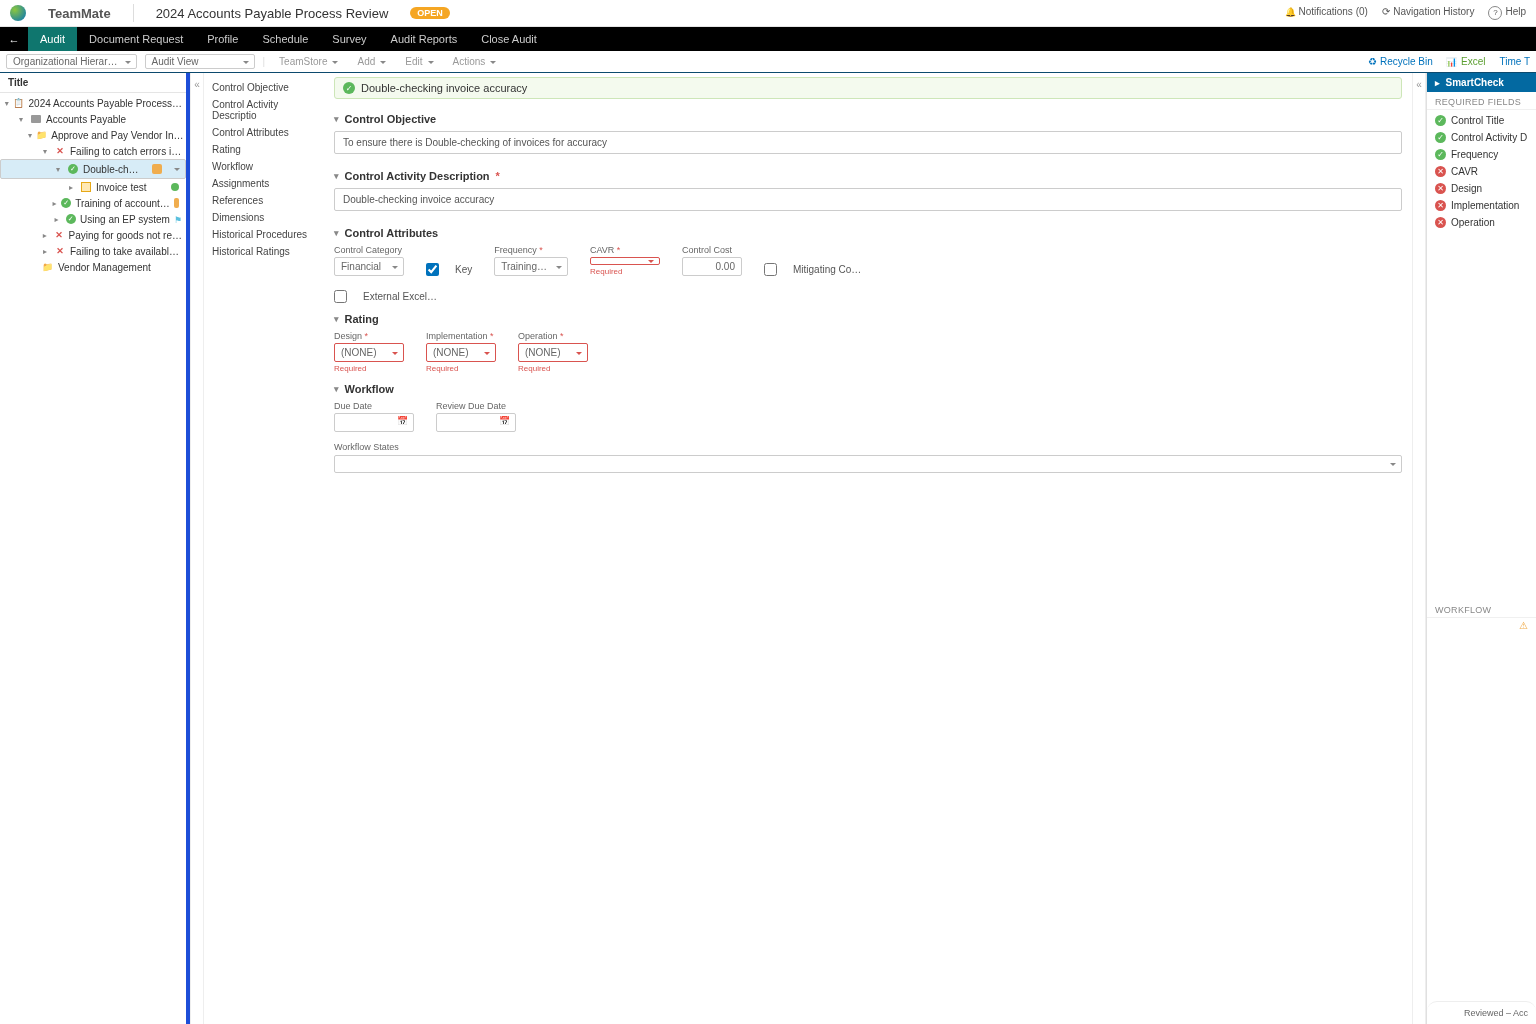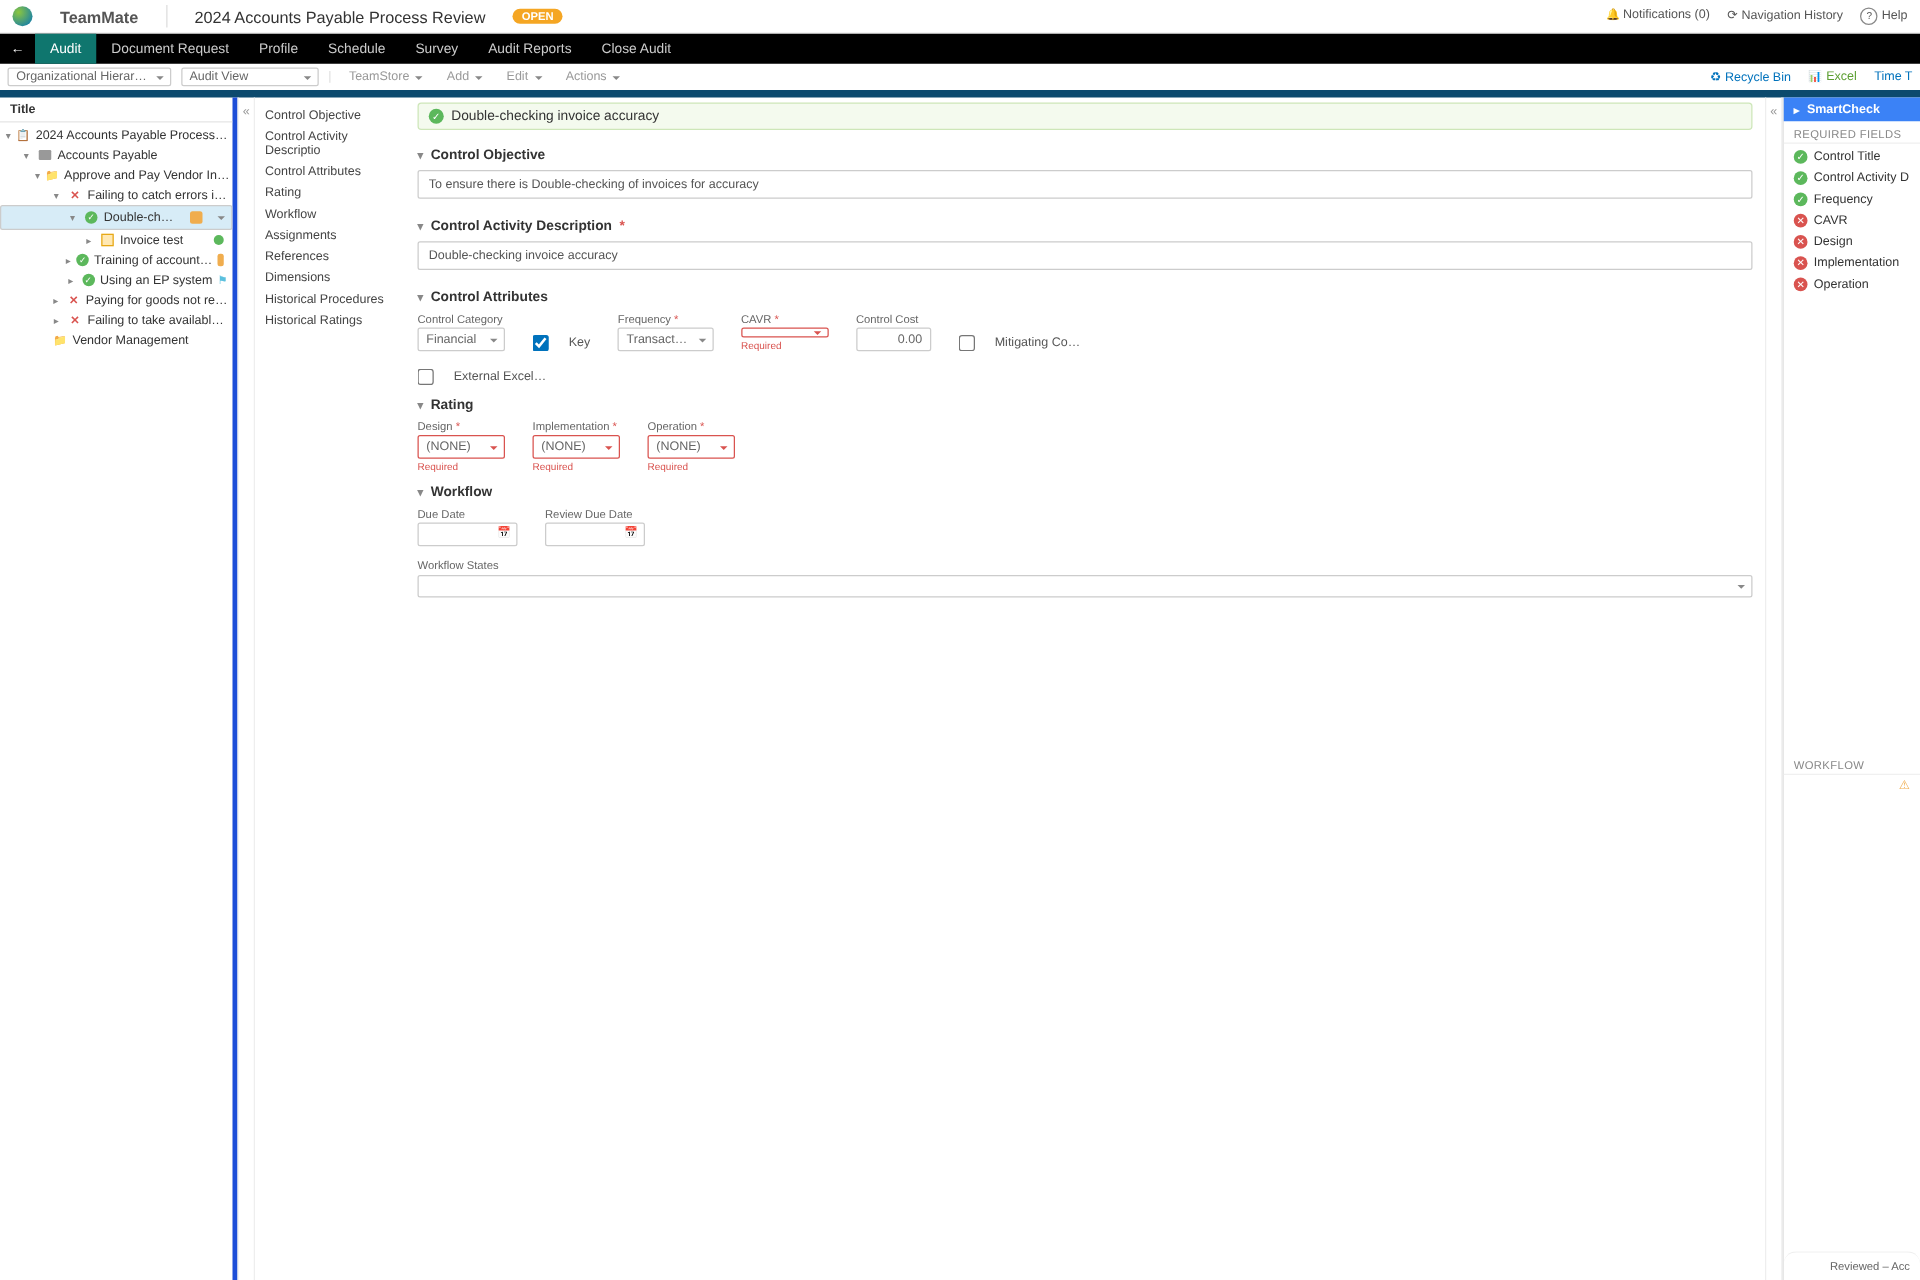--- a/index.html
+++ b/index.html
@@ -20,21 +20,21 @@
 .help::before { content: "?"; display: inline-block; width: 12px; height: 12px; border: 1px solid #888; border-radius: 50%; text-align: center; line-height: 11px; font-size: 8px; margin-right: 3px; }
 
 
 .blackbar { background: #000; color: #fff; display: flex; align-items: center; height: 24px; font-size: 11px; }
 .backbtn { width: 28px; text-align: center; cursor: pointer; }
 .tabs { display: flex; height: 100%; }
 .tab { padding: 0 12px; display: flex; align-items: center; cursor: pointer; color: #ccc; }
 .tab.active { background: #0f766e; color: #fff; }
 
 
-.toolbar { display: flex; align-items: center; border-bottom: 6px solid #0c4a6e; padding: 3px 6px; gap: 8px; font-size: 10px; color: #666; }
+.toolbar { display: flex; align-items: center; border-bottom: 1px solid #0c4a6e; padding: 3px 6px; gap: 8px; font-size: 10px; color: #666; }
 .tb-sel { border: 1px solid #ccc; padding: 1px 18px 1px 6px; border-radius: 2px; position: relative; cursor: pointer; min-width: 110px; }
 .tb-sel::after, .dd::after { content: ""; position: absolute; right: 5px; top: 50%; border: 3px solid transparent; border-top-color: #888; transform: translateY(-1px); }
 .tb-action { cursor: pointer; color: #999; padding: 0 6px; position: relative; }
 .tb-action.dd { padding-right: 16px; }
 .tb-right { margin-left: auto; display: flex; gap: 14px; }
 .tb-link { color: #0072bc; cursor: pointer; }
 .tb-link.green { color: #5b9e30; }
 .tb-link.recycle::before { content: "♻"; margin-right: 3px; }
 .tb-link.excel::before { content: "📊"; margin-right: 3px; font-size: 9px; }
 
@@ -83,21 +83,21 @@
 .sel.err, .field.err .sel { border-color: #d9534f; }
 .sel.err::after { border-top-color: #d9534f; }
 .err-text { color: #d9534f; font-size: 8px; }
 .num { text-align: right; min-width: 60px; padding-right: 6px; }
 .date { min-width: 80px; padding-right: 6px; }
 .date::after { content: "📅"; position: absolute; right: 4px; top: 2px; font-size: 9px; }
 .chk { display: flex; align-items: center; gap: 16px; font-size: 10px; color: #555; }
 .chk input { accent-color: #0072bc; }
 
 .rightpanel { width: 110px; border-left: 1px solid #e0e0e0; display: flex; flex-direction: column; font-size: 10px; }
-.rp-head { background: #3b82f6; color: #fff; padding: 4px 8px; font-size: 10px; font-weight: 600; display: flex; align-items: center; gap: 6px; }
+.rp-head { background: #0369a1; color: #fff; padding: 4px 8px; font-size: 10px; font-weight: 600; display: flex; align-items: center; gap: 6px; }
 .rp-head::before { content: "▸"; font-size: 9px; }
 .rp-sub { font-size: 9px; color: #888; padding: 5px 8px 2px; letter-spacing: .3px; border-bottom: 1px solid #f0f0f0; }
 .rp-list { padding: 2px 0; }
 .rp-item { display: flex; align-items: center; gap: 5px; padding: 3px 8px; }
 .dot { width: 11px; height: 11px; border-radius: 50%; display: inline-flex; align-items: center; justify-content: center; color: #fff; font-size: 8px; }
 .dot.ok { background: #5cb85c; } .dot.ok::before { content: "✓"; }
 .dot.bad { background: #d9534f; } .dot.bad::before { content: "✕"; }
 .rp-footer { margin-top: auto; border-top: 1px solid #eee; border-radius: 10px; }
 .rp-rev { padding: 6px 8px; color: #666; text-align: right; font-size: 9px; }
 .warn-ico { color: #f0ad4e; text-align: right; padding: 2px 8px 4px; }
@@ -254,21 +254,21 @@
           <div class="sel">Financial</div>
         </div>
         <div class="field" style="justify-content:flex-end">
           <label class="chk">
               <input type="checkbox" checked="" style="">
               <span>Key</span>
             </label>
         </div>
         <div class="field">
           <label class="req">Frequency</label>
-          <div class="sel">Transact…</div>
+          <div class="sel">Training…</div>
         </div>
         <div class="field err">
           <label class="req">CAVR</label>
           <div class="sel err"></div>
           <span class="err-text">Required</span>
         </div>
         <div class="field">
           <label>Control Cost</label>
           <div class="num">0.00</div>
         </div>

